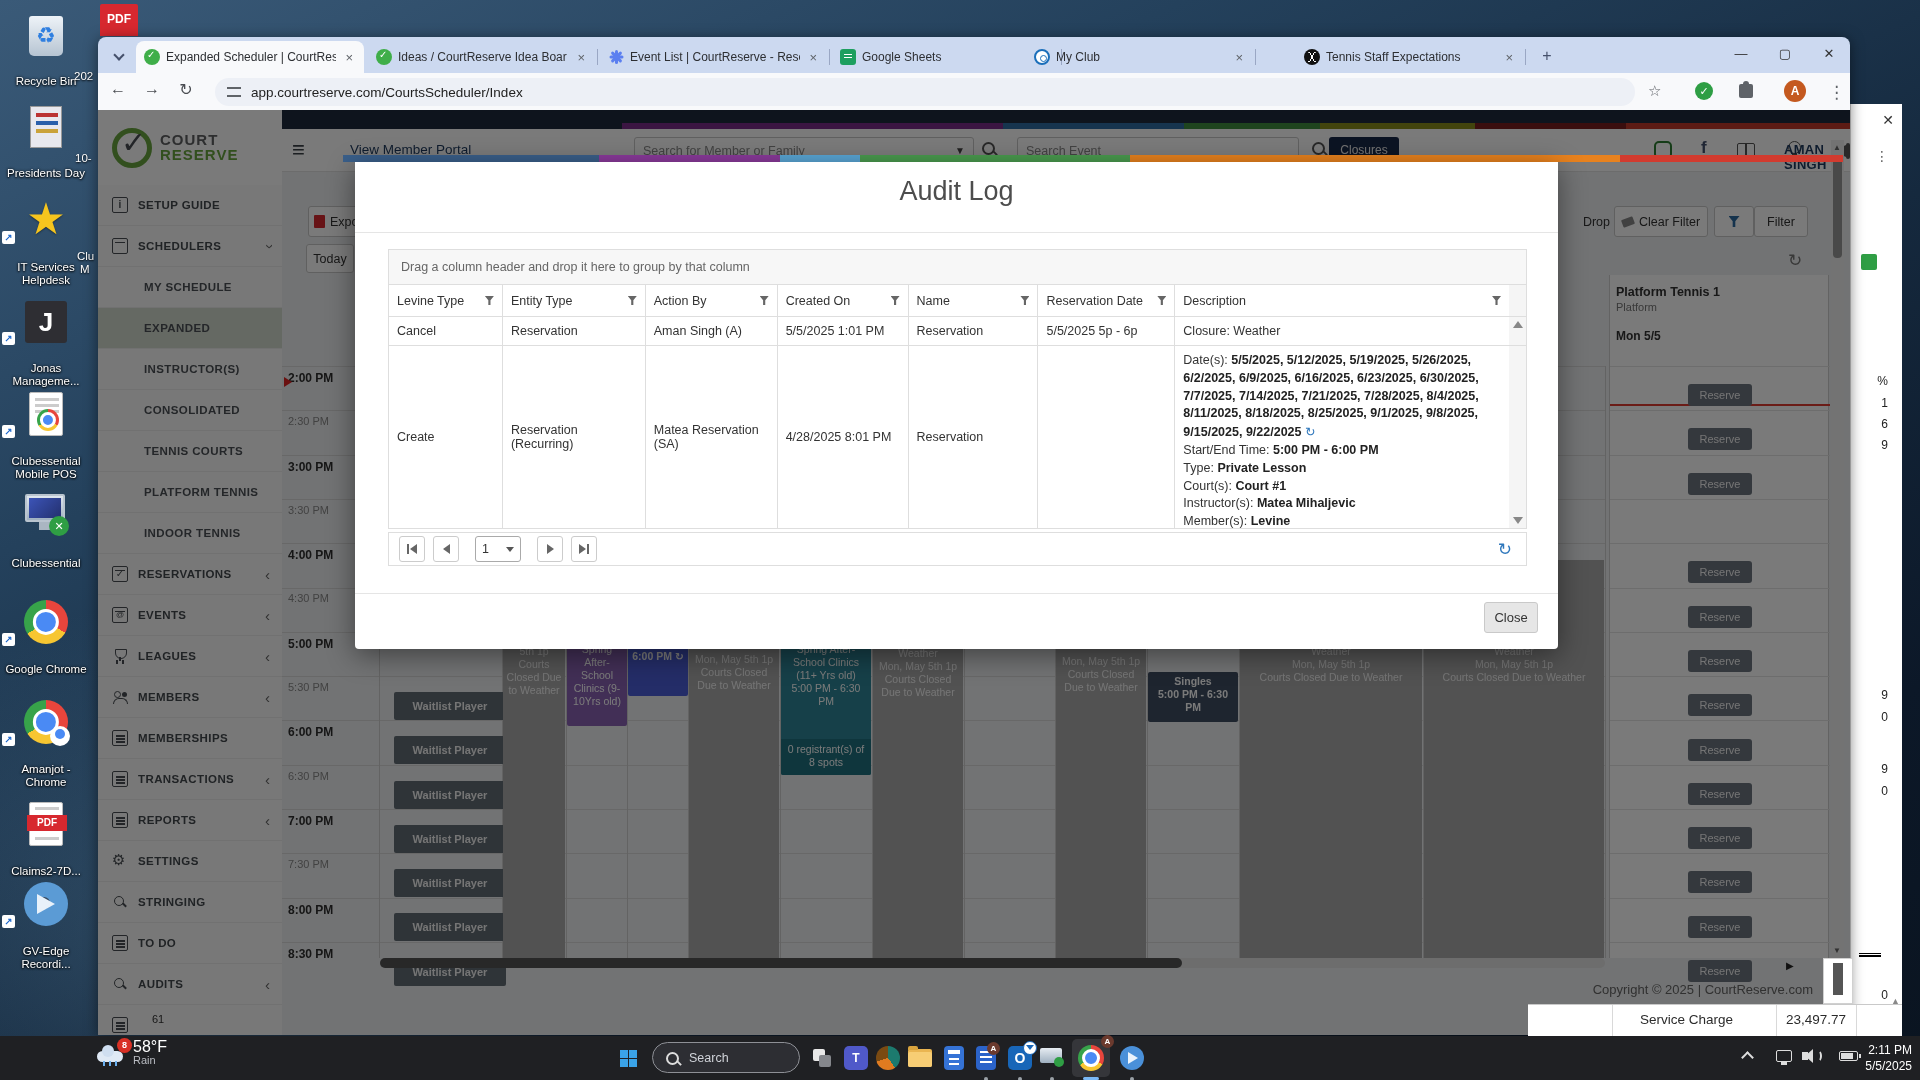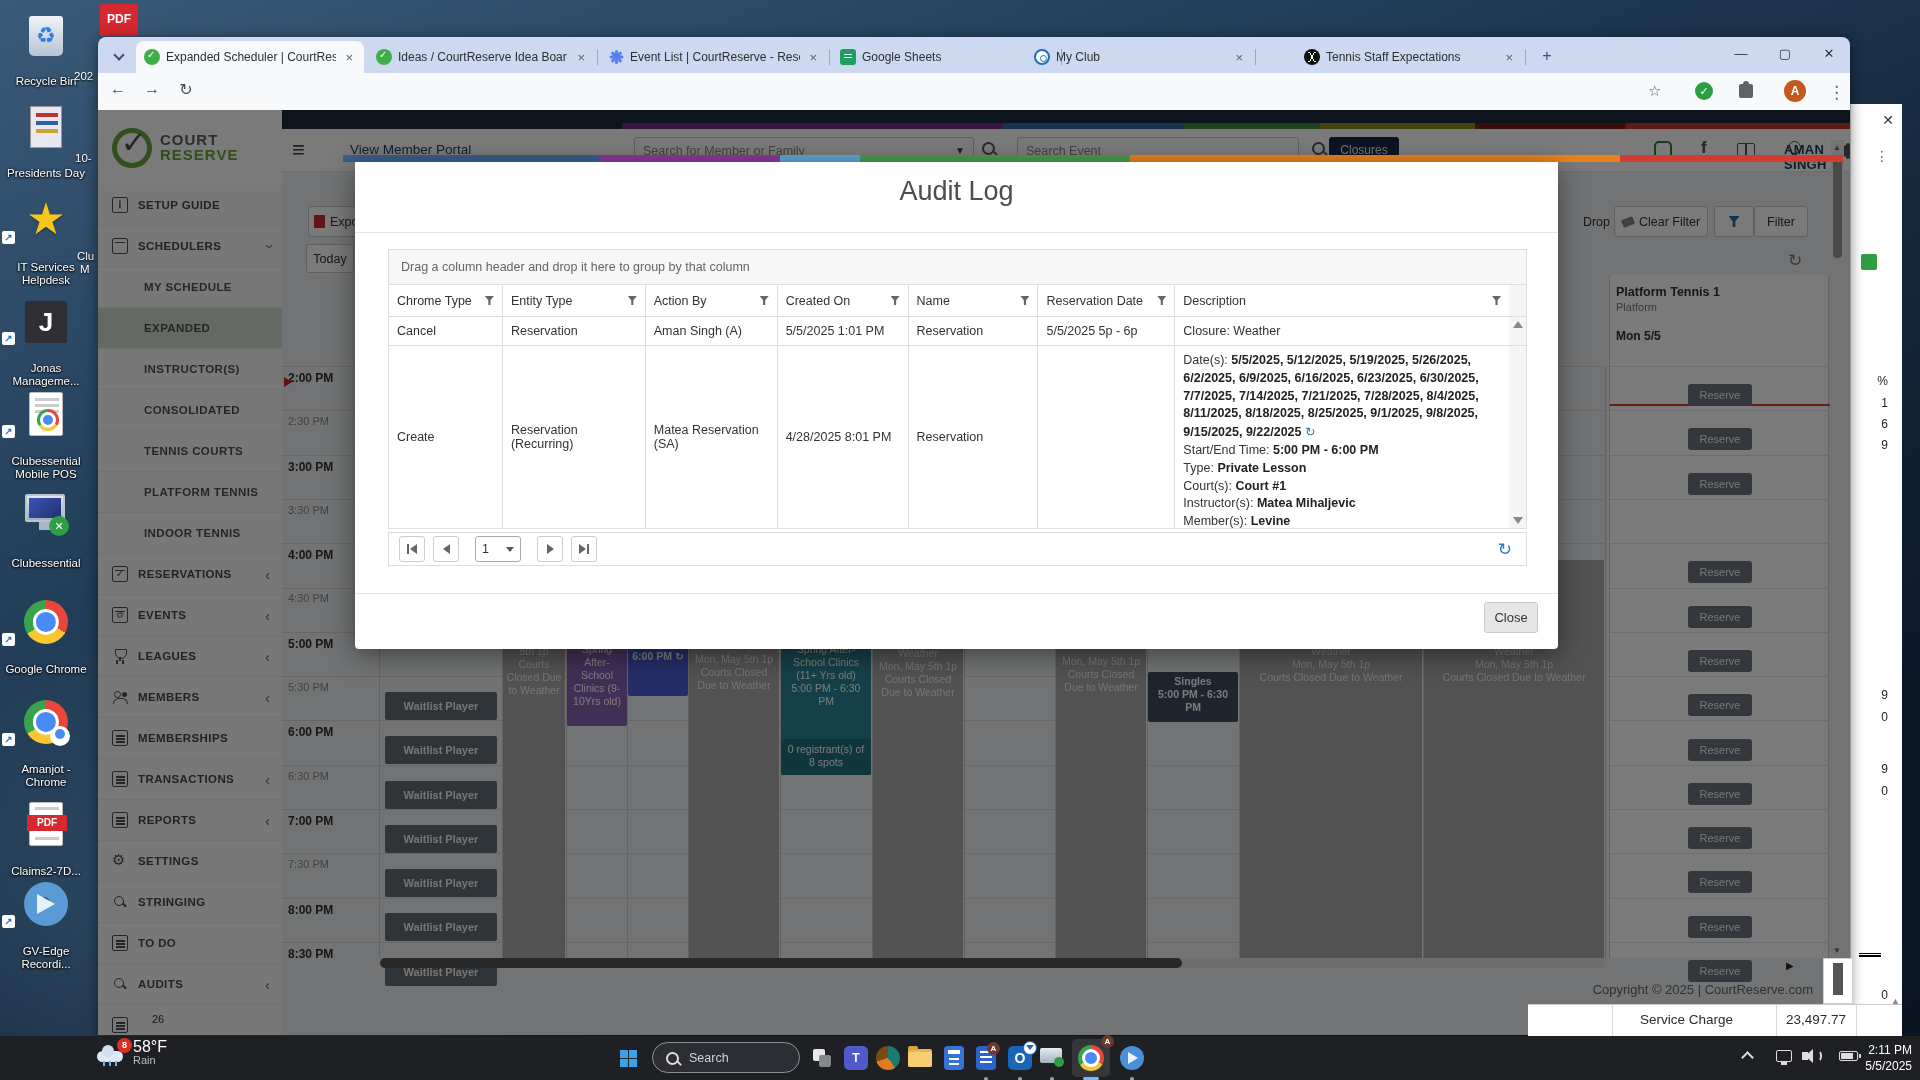--- a/index.html
+++ b/index.html
@@ -163,21 +163,21 @@
 .resbtn{width:64px;height:22px;background:#6e7680;color:#f2f2f2;font-size:11px;border:0;border-radius:3px}
 
 #grid{position:absolute;left:184px;top:256px;width:1323px;height:592px;
  background:repeating-linear-gradient(#d9d9d9 0 1px,transparent 1px 44.3px)}
 .vb{position:absolute;top:256px;height:592px;width:1px;background:#cfcfcf}
 #timecol{position:absolute;left:190px;top:258px;width:84px}
 .trow{height:44.3px;font-size:12px;padding-top:3px}
 .trow.full{font-weight:bold;color:#2f2f2f}
 .trow.half{font-size:11px;color:#8a8a8a}
 #redmark{position:absolute;left:186px;top:267px;border-left:8px solid #d22;border-top:5px solid transparent;border-bottom:5px solid transparent}
-#wl{position:absolute;left:287px;top:582px;width:112px}
+#wl{position:absolute;left:296px;top:582px;width:112px}
 .wlbtn{width:112px;height:28px;background:#636d75;color:#f4f4f4;font-size:11px;font-weight:bold;border:0;border-radius:2px;margin-bottom:16.3px;display:block}
 .ev{position:absolute;font-size:10.5px;line-height:13px;text-align:center;white-space:pre-line;overflow:hidden;color:#fff;border-radius:2px;padding:3px 2px}
 .ev.tint{background:#ababab;color:#f5f5f5;border-radius:0;padding-top:0}
 .ev .tx{white-space:pre-line}
 .ev-purple{background:#8a63b3}
 .ev-blue{background:#4d5ed9;font-weight:bold}
 .ev-teal{background:#2f8798}
 .ev-teal .sub{position:absolute;left:0;right:0;bottom:0;background:#20717f;padding:4px 2px 6px;white-space:pre-line}
 .ev-dark{background:#3f4e63;font-weight:bold}
 #hscroll{position:absolute;left:282px;top:848px;width:1225px;height:10px;background:#e3e3e3;border-radius:5px}
@@ -427,20 +427,24 @@
       </div>
       <div id="newtab" style="left:1438px">+</div>
       <div class="wctrl" style="right:88px">—</div>
       <div class="wctrl" style="right:44px">▢</div>
       <div class="wctrl" style="right:0">✕</div>
     </div>
     <div id="toolbar">
       <span class="navic" style="left:8px">←</span>
       <span class="navic" style="left:42px">→</span>
       <span class="navic" style="left:76px;font-family:'DejaVu Sans',sans-serif">↻</span>
+      <div id="omni">
+        <span class="tune"></span>
+        <span class="url">app.courtreserve.com/CourtsScheduler/Index</span>
+      </div>
       <span class="tbic" style="left:1550px">☆</span>
       <span class="extchk" style="left:1597px">✓</span>
       <span class="puzz" style="left:1641px"></span>
       <span class="avatar" style="left:1686px">A</span>
       <span class="tbic" style="left:1730px;font-size:17px">⋮</span>
     </div>
 
     <div id="page">
 
       <div id="sidebar">
@@ -712,39 +716,39 @@
 Mon, May 5th 1p
 Courts Closed Due to Weather</span></div>
       <div class="ev tint" style="left:1326px;top:450px;width:180px;height:398px;padding-top:85px"><span class="tx">Weather
 Mon, May 5th 1p
 Courts Closed Due to Weather</span></div>
 
       <div id="hscroll">
           <i></i>
         </div>
       <div id="copyr">Copyright © 2025 | CourtReserve.com</div>
-      <div id="b34">26</div>
+      <div id="b34">61</div>
       <div id="vscroll">
         <span class="au">▲</span>
         <span class="th"></span>
         <span class="ad">▼</span>
       </div>
 
       <div id="dim"></div>
       <div id="strip2"></div>
       <div id="modal">
         <div id="mtitle">Audit Log</div>
         <div id="mhr"></div>
         <div id="kgrid">
           <div id="gbar">
               <span>Drag a column header and drop it here to group by that column</span>
             </div>
           <div id="khead">
             <div class="kh" style="width:114px">
-                <span>Chrome Type</span>
+                <span>Levine Type</span>
                 <span class="funnel gray"></span>
               </div>
             <div class="kh" style="width:143px">
                 <span>Entity Type</span>
                 <span class="funnel gray"></span>
               </div>
             <div class="kh" style="width:132px">
                 <span>Action By</span>
                 <span class="funnel gray"></span>
               </div>

